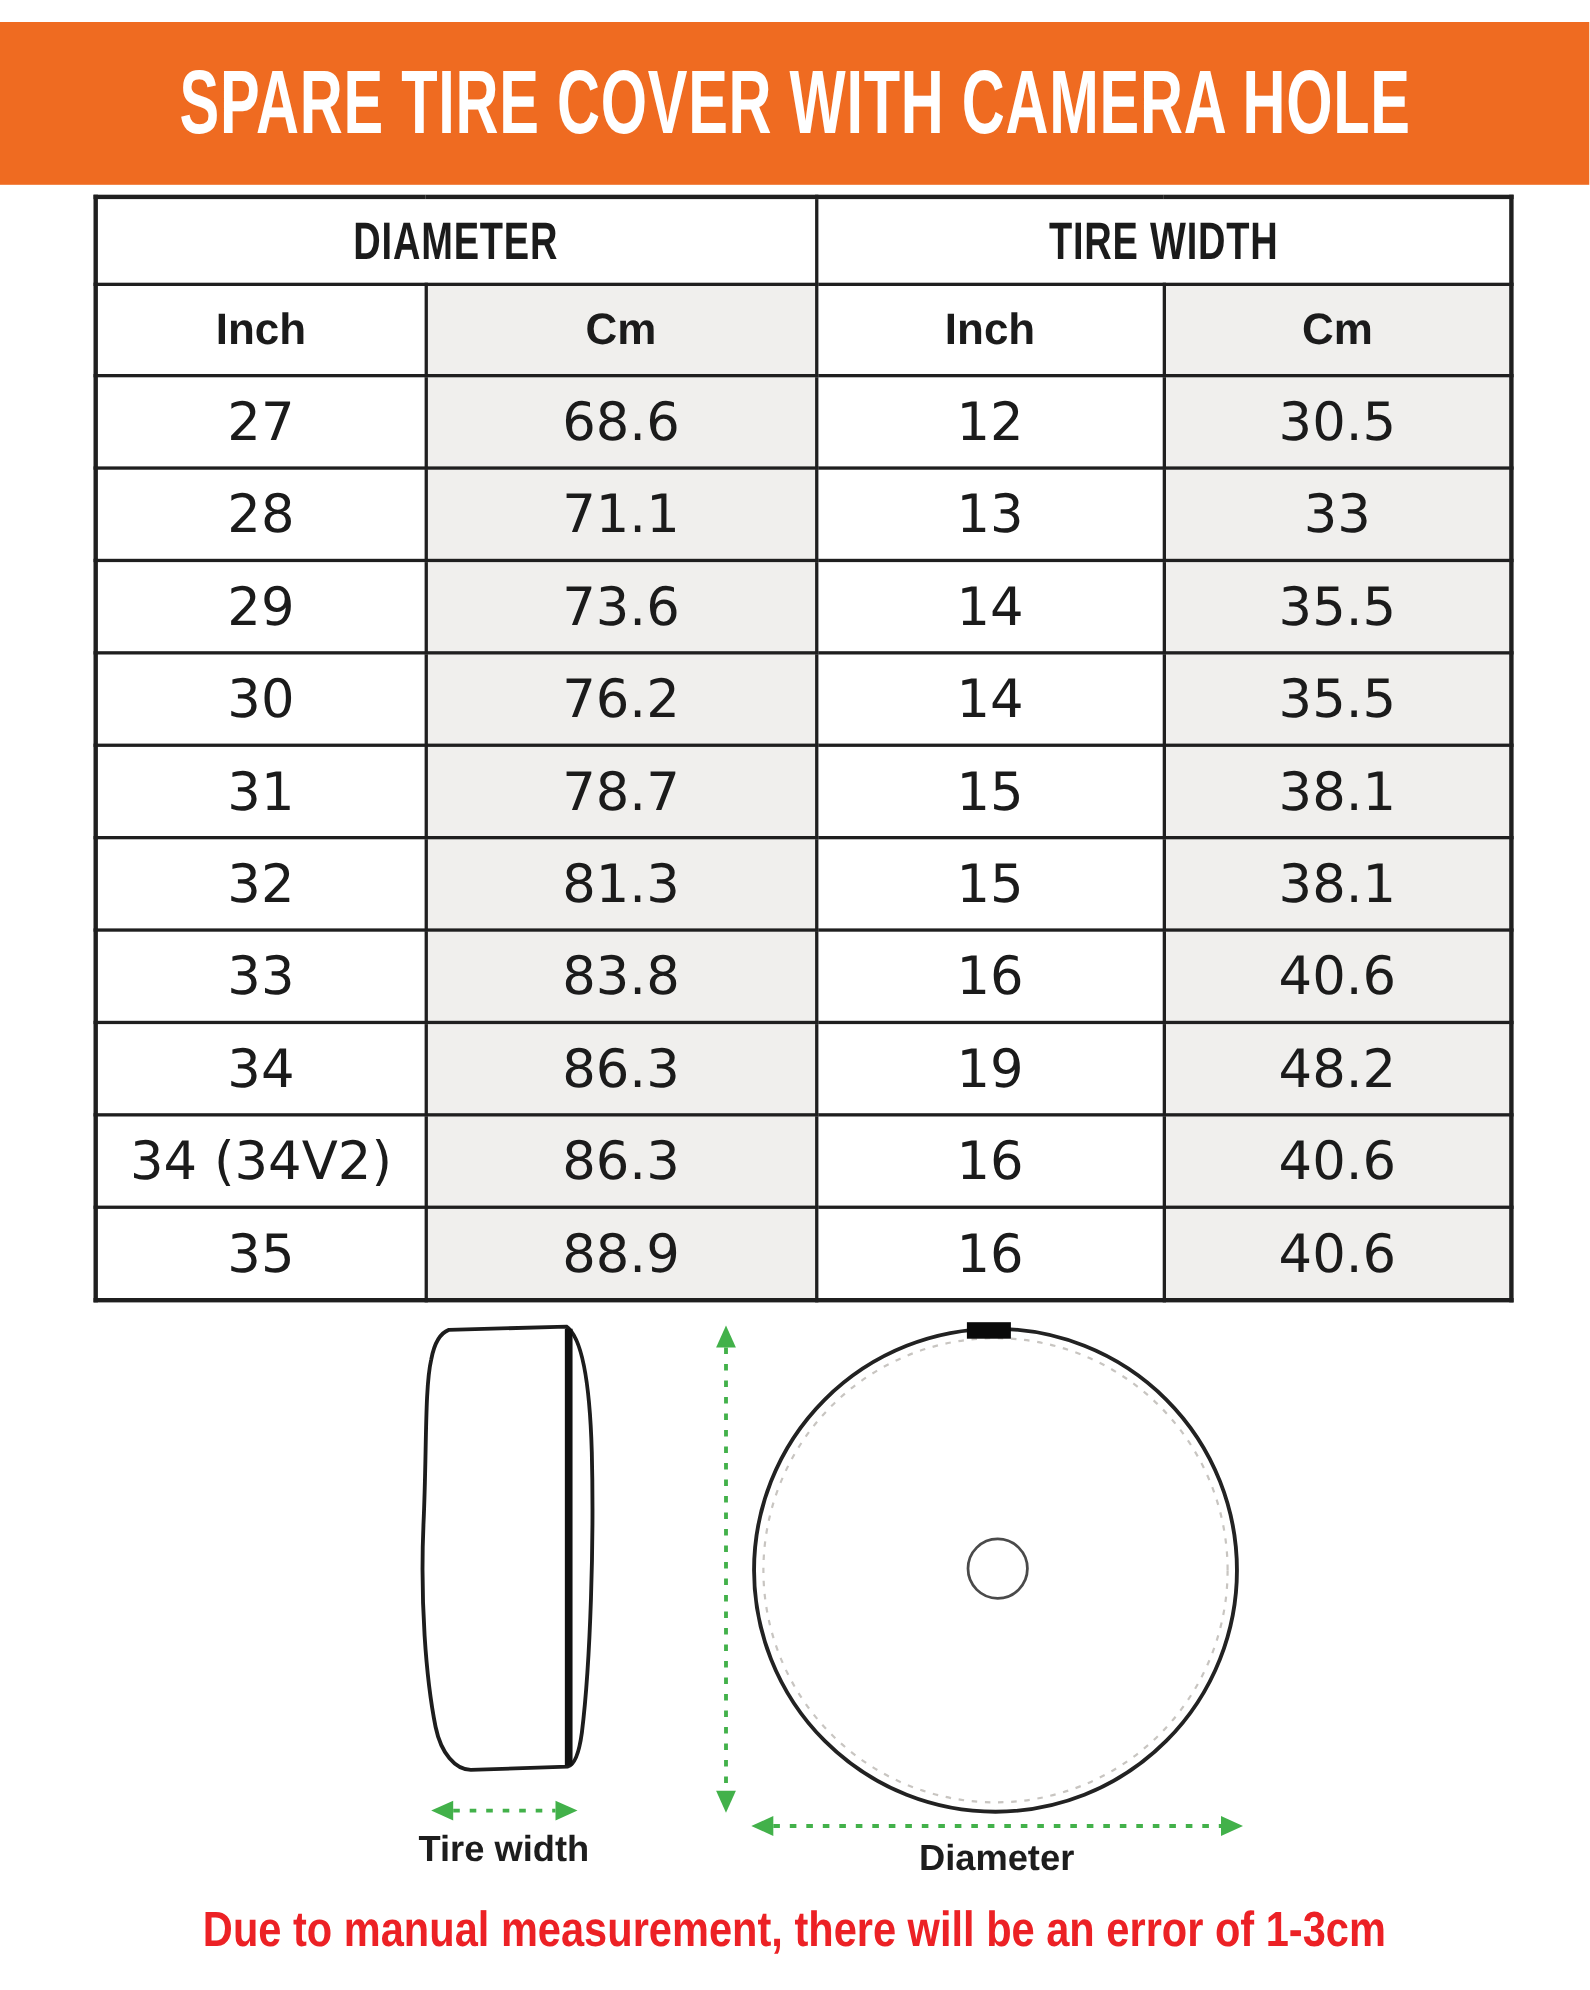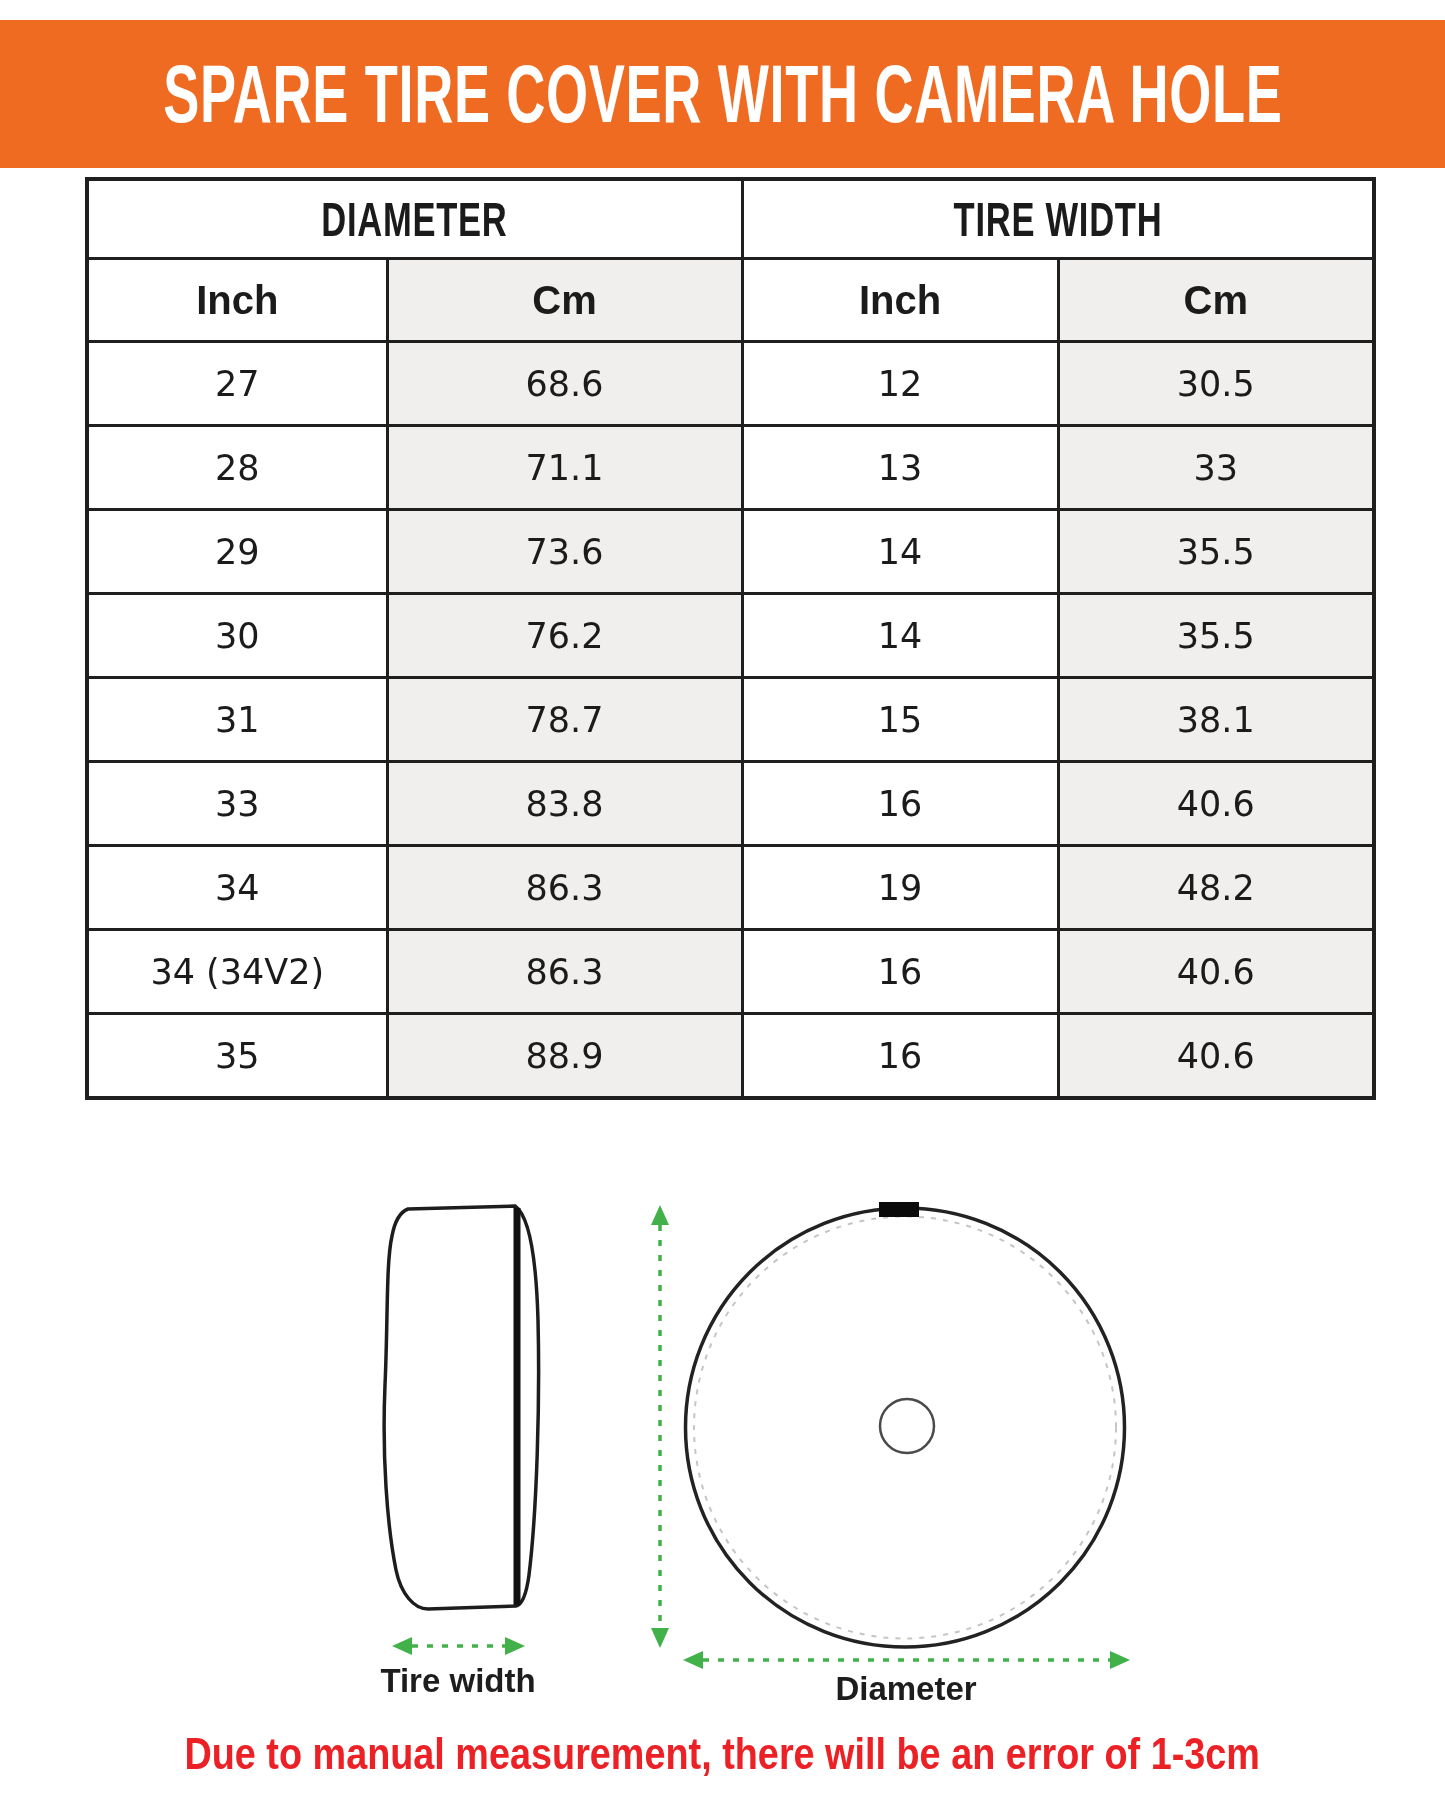--- a/index.html
+++ b/index.html
@@ -43,21 +43,21 @@
   .group-label{
     display:inline-block;transform:scaleX(0.72);
     font-family:"Liberation Sans",sans-serif;
     font-weight:700;font-size:48px;letter-spacing:1px;white-space:nowrap;
   }
   .size-table th.sub-header{
     height:80px;font-size:40px;font-weight:700;
     font-family:Liberation Sans, sans-serif;
   }
   .size-table td{
-    height:81px;font-size:35px;font-weight:400;
+    height:81px;font-size:48px;font-weight:400;
     font-family:"DejaVu Sans",sans-serif;white-space:nowrap;
   }
   .gray{background:var(--cell-gray);margin-left:18px;}
   
   svg.diagram{position:absolute;left:0;top:1180px;}
   .outline{fill:#ffffff;stroke:#1D1D1D;stroke-width:3.5;}
   .thick-line{stroke:#111111;stroke-width:7;}
   .tire-circle{fill:#ffffff;stroke:#222222;stroke-width:3.5;}
   .tire-dashed{fill:none;stroke:#C8C5C1;stroke-width:2;stroke-dasharray:5 7;}
   .hole{fill:#ffffff;stroke:#4A4A4A;stroke-width:2.5;}
@@ -137,20 +137,26 @@
         <td>14</td>
         <td class="gray">35.5</td>
       </tr>
       <tr>
         <td>31</td>
         <td class="gray">78.7</td>
         <td>15</td>
         <td class="gray">38.1</td>
       </tr>
       <tr>
+        <td>32</td>
+        <td class="gray">81.3</td>
+        <td>15</td>
+        <td class="gray">38.1</td>
+      </tr>
+      <tr>
         <td>33</td>
         <td class="gray">83.8</td>
         <td>16</td>
         <td class="gray">40.6</td>
       </tr>
       <tr>
         <td>34</td>
         <td class="gray">86.3</td>
         <td>19</td>
         <td class="gray">48.2</td>

